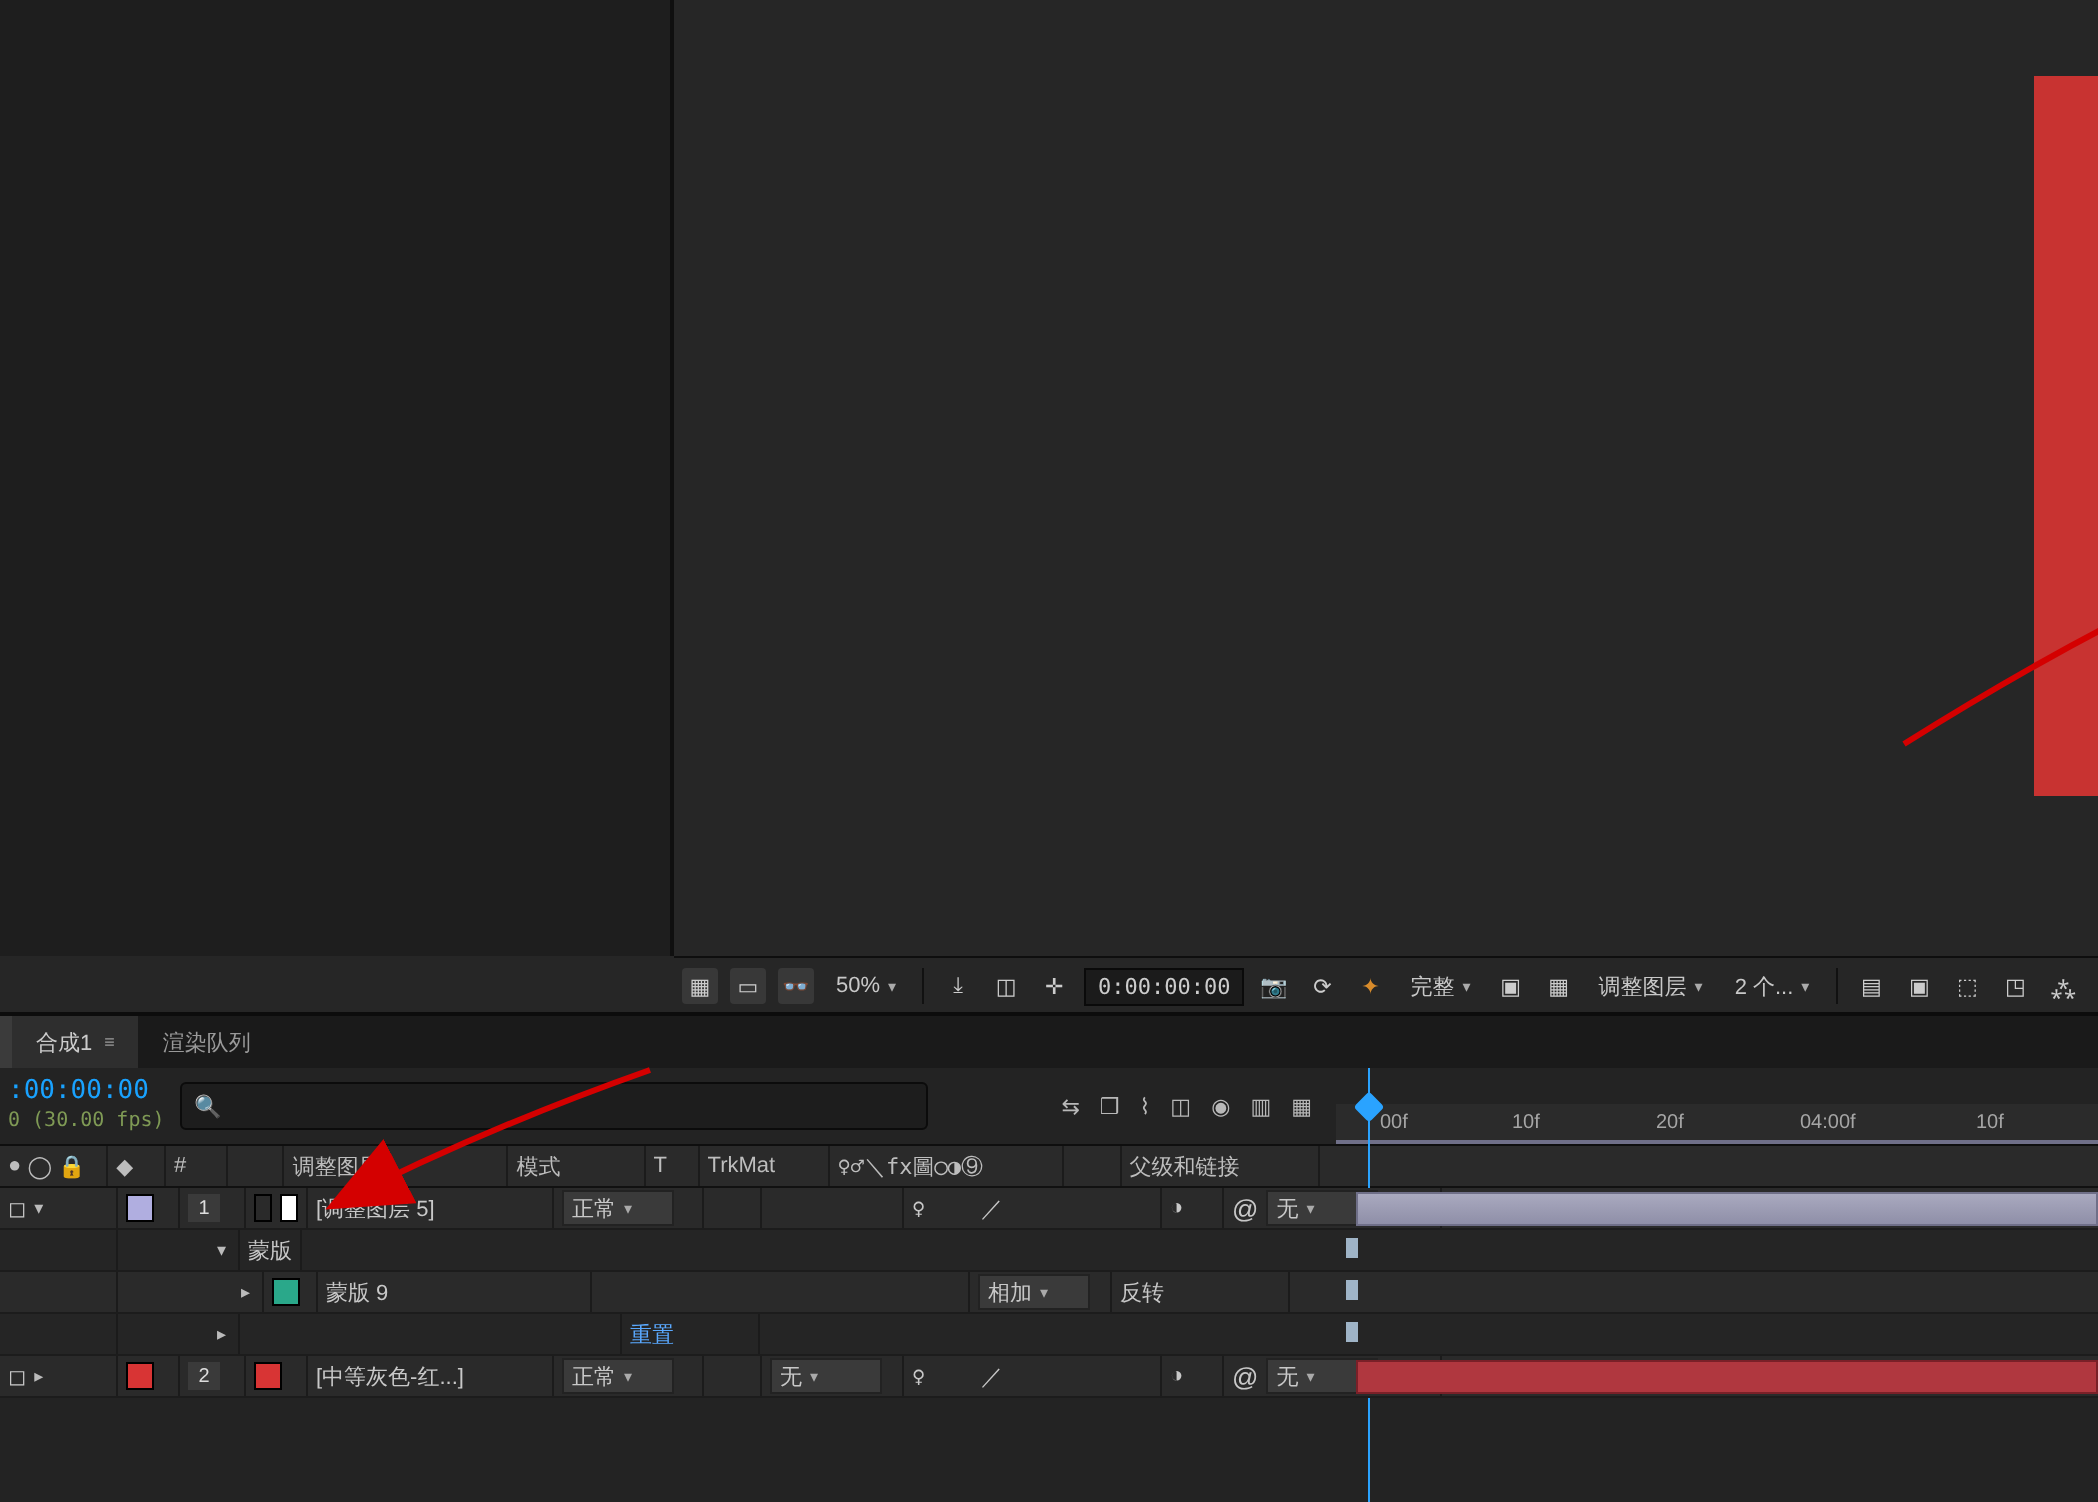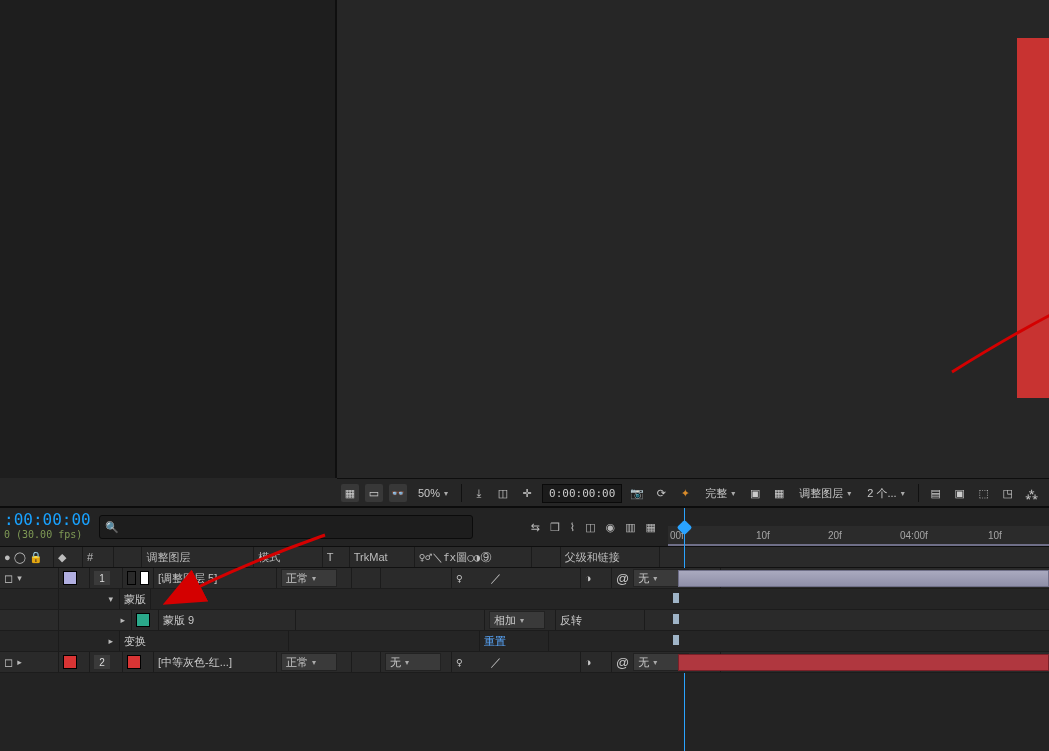--- a/index.html
+++ b/index.html
@@ -18,21 +18,21 @@
   .time-box{background:#1b1b1b;border:1px solid #0a0a0a;padding:2px 6px;color:#ccc;min-width:64px;text-align:center;font-family:monospace}
   .pb-sep{width:1px;height:18px;background:#111;margin:0 2px}
   .lower{position:absolute;left:0;top:506px;right:0;bottom:0;background:#232323;border-top:2px solid #0c0c0c}
   .tabs{height:26px;display:flex;align-items:stretch;background:#1a1a1a}
   .tab{display:flex;align-items:center;gap:6px;padding:0 12px;color:#ccc;background:#2e2e2e;cursor:pointer}
   .tab.inactive{background:transparent;color:#999}
   .tab .tiny{font-size:9px;color:#9b9b9b}
   .tab-handle{width:6px;height:26px;background:#3b3b3b}
   .tl-head{height:38px;display:flex;background:#232323;border-bottom:1px solid #0e0e0e}
   .tl-left-head{width:660px;display:flex;align-items:center;gap:8px;padding:0 4px;position:relative}
-  .tcode{color:#19a2ff;font-family:monospace;font-size:16px;line-height:14px}
+  .tcode{color:#19a2ff;font-family:monospace;font-size:13px;line-height:14px}
   .fps{color:#7f9a55;font-size:10px;font-family:monospace;margin-top:2px}
   .search-wrap{flex:1;display:flex;align-items:center;background:#1d1d1d;border:1px solid #0b0b0b;height:22px;border-radius:3px;padding:0 6px;gap:6px;max-width:360px}
   .search-wrap input{background:transparent;border:none;outline:none;color:#ccc;width:100%}
   .hdr-icons{display:flex;gap:10px;margin-left:auto;padding-right:8px;color:#b8b8b8}
   .hdr-icons span{cursor:pointer}
   .tl-right-head{flex:1;position:relative;background:#232323}
   .ruler{position:absolute;left:0;right:0;top:18px;height:20px;background:#2b2b2b}
   .ruler .tick{position:absolute;top:4px;color:#a5a5a5;font-size:10px}
   .playhead{position:absolute;top:0;width:1px;height:400px;background:#2aa3ff}
   .playhead:before{content:"";position:absolute;left:-5px;top:14px;width:11px;height:11px;background:#2aa3ff;border-radius:2px;transform:rotate(45deg)}
@@ -130,20 +130,30 @@
     <span class="pb-btn flat">▤</span>
     <span class="pb-btn flat">▣</span>
     <span class="pb-btn flat">⬚</span>
     <span class="pb-btn flat">◳</span>
     <span class="pb-btn flat">⁂</span>
   </div>
 </div>
 
 <div class="lower">
 
+  <div class="tabs">
+    <div class="tab-handle"></div>
+    <div class="tab">
+      <span>合成1</span>
+      <span class="tiny">≡</span>
+    </div>
+    <div class="tab inactive">
+      <span>渲染队列</span>
+    </div>
+  </div>
 
   <div class="tl-head">
     <div class="tl-left-head">
       <div style="display:flex;flex-direction:column;line-height:12px">
         <span class="tcode">:00:00:00</span>
         <span class="fps">0 (30.00 fps)</span>
       </div>
       <div class="search-wrap">
         <span>🔍</span>
         <input type="text" placeholder="" style="">
@@ -153,21 +163,21 @@
         <span>❒</span>
         <span>⌇</span>
         <span>◫</span>
         <span>◉</span>
         <span>▥</span>
         <span>▦</span>
       </div>
     </div>
     <div class="tl-right-head">
       <div class="ruler">
-        <span class="tick" style="left:2px">00f</span>
+        <span class="tick" style="left:22px">00f</span>
         <span class="tick" style="left:88px">10f</span>
         <span class="tick" style="left:160px">20f</span>
         <span class="tick" style="left:232px">04:00f</span>
         <span class="tick" style="left:320px">10f</span>
       </div>
       <div class="right-ruler-line"></div>
       <div class="playhead" style="left:16px"></div>
     </div>
   </div>
 
@@ -281,23 +291,20 @@
       <div style="flex:1"></div>
       <div class="track-area">
         <div class="kf-marker" style="left:13px"></div>
       </div>
     </div>
 
     <div class="row alt">
       <div class="c w-toggles"></div>
       <div class="c" style="width:52px;justify-content:flex-end">
           <span class="twirl">▸</span>
-        </div>
-      <div class="c" style="width:160px">
-          <span>变换</span>
         </div>
       <div class="c" style="width:182px"></div>
       <div class="c" style="width:60px">
           <span class="blue-link">重置</span>
         </div>
       <div style="flex:1"></div>
       <div class="track-area">
         <div class="kf-marker" style="left:13px"></div>
       </div>
     </div>

